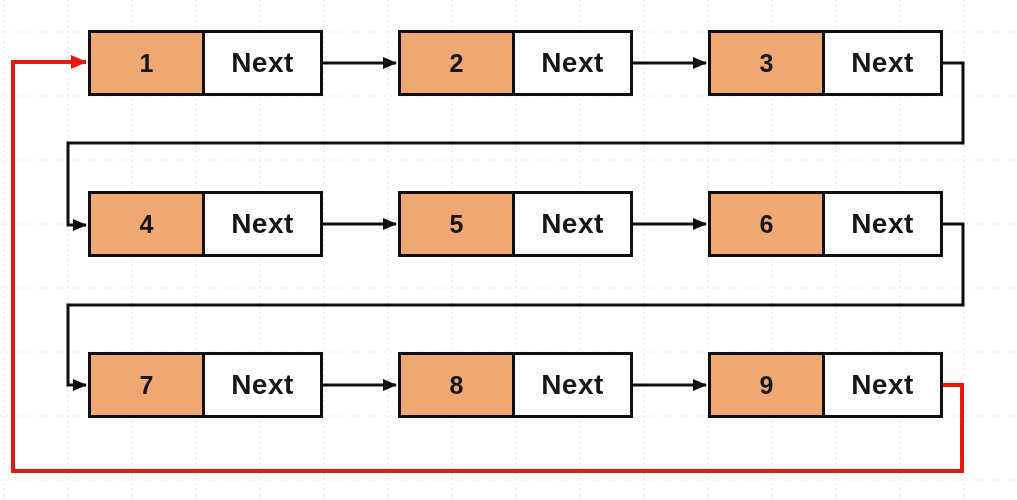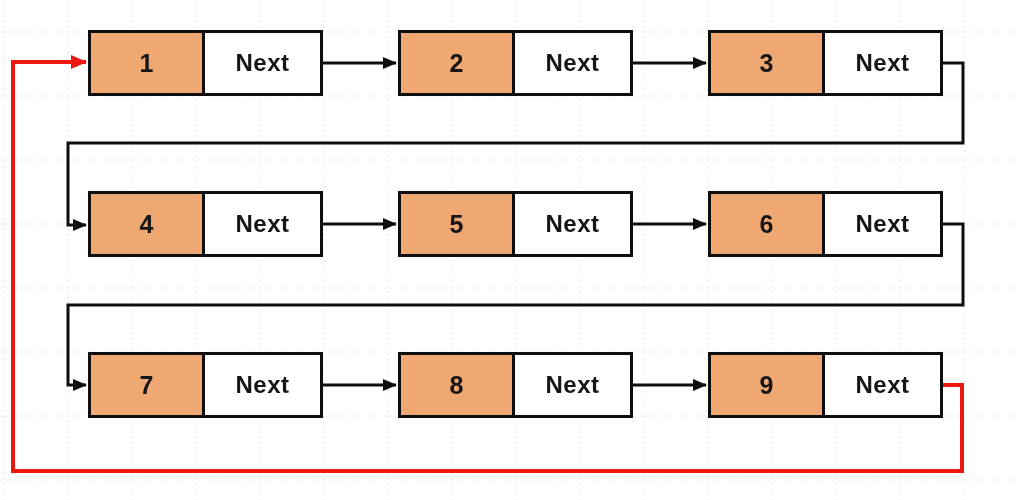--- a/index.html
+++ b/index.html
@@ -42,21 +42,21 @@
   }
   .cell.data{
     flex:0 0 114px;
     border-right:3px solid var(--line);
     background:var(--node-fill);
     font-size:25px;
   }
   .cell.next{
     flex:1 1 auto;
     background:var(--next-fill);
-    font-size:24px;
+    font-size:28px;
     letter-spacing:0.5px;
     border-radius:28px;
   }
   .c1{left:88px}.c2{left:398px}.c3{left:708px}
   .r1{top:30px}.r2{top:191px}.r3{top:352px}
 </style>
 </head>
 <body>
 
 <div class="canvas">

